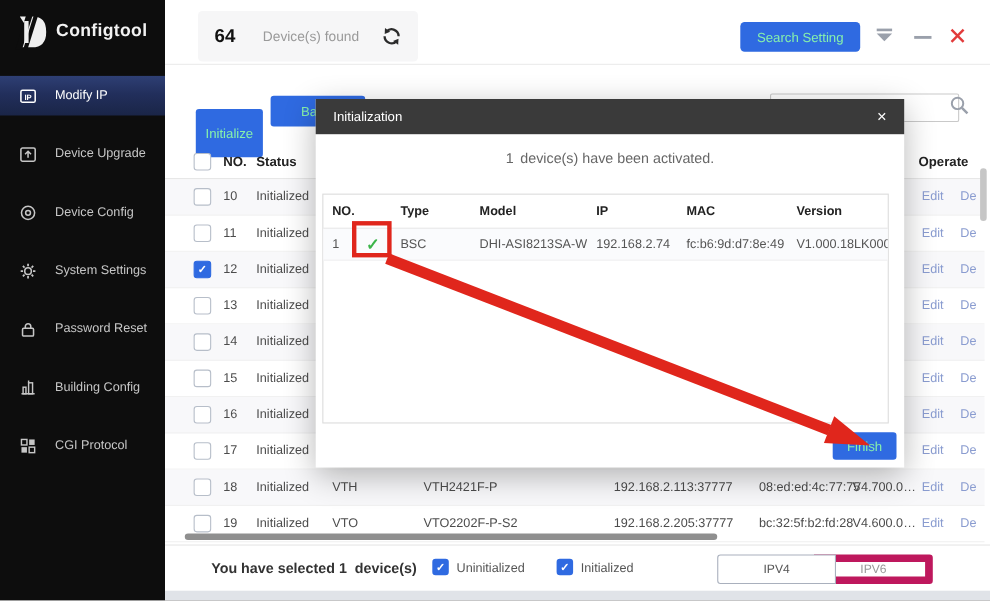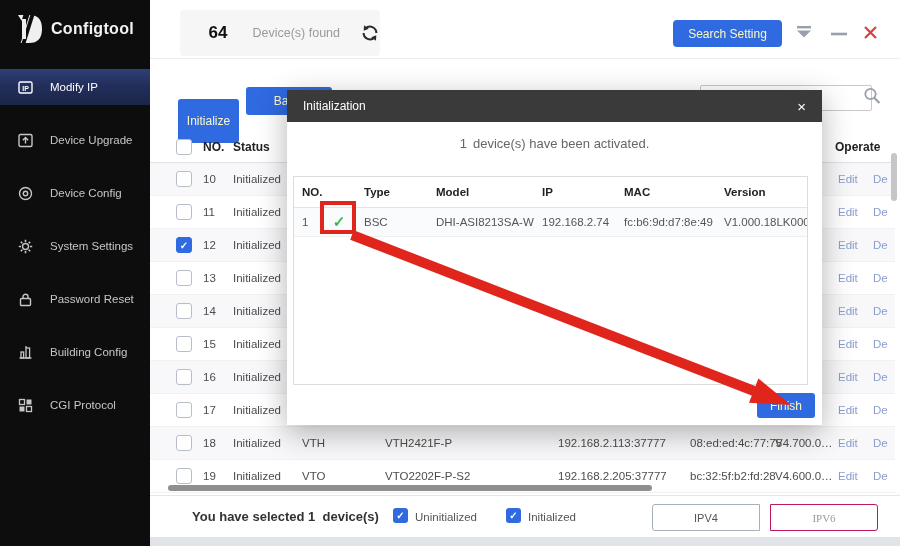--- a/index.html
+++ b/index.html
@@ -13,25 +13,25 @@
   .side-nav{position:absolute;left:0;top:69px;right:0;}
   .side-item{height:36px;margin-bottom:17px;display:flex;align-items:center;padding-left:18px;
              color:#c6c6c6;font-size:11.5px;cursor:pointer;text-align:center;}
   .side-item.active{background:linear-gradient(180deg,#2e3f74 0%,#222f5c 45%,#1a2547 100%);color:#fff;}
   .s-icon{width:15px;height:15px;margin-right:17px;display:inline-flex;}
   .s-icon svg{width:15px;height:15px;}
   
   .topbar{position:absolute;left:150px;top:0;width:750px;height:58px;background:#fff;
           border-bottom:1px solid #ececec;z-index:2;}
   .chip{position:absolute;left:30px;top:10px;width:200px;height:46px;background:#f6f6f7;
-        border-radius:4px;display:flex;align-items:center;justify-content:flex-end;}
+        border-radius:4px;display:flex;align-items:center;}
   .chip-count{font-size:17px;font-weight:bold;color:#111;margin-left:15px;}
   .chip-label{font-size:12.5px;color:#9a9a9a;margin-left:25px;}
   .refresh{margin-left:20px;display:inline-flex;cursor:pointer;}
-  .btn-blue{background:#2f6ae1;color:#fef9c3;border:none;border-radius:4px;font-size:12px;
+  .btn-blue{background:#2f6ae1;color:#86efac;border:none;border-radius:4px;font-size:12px;
             font-family:"Liberation Sans",sans-serif;cursor:pointer;}
   .search-setting{position:absolute;left:523px;top:20px;width:109px;height:27px;}
   .win-ic{position:absolute;cursor:pointer;display:inline-flex;}
   
   .content{position:absolute;left:150px;top:59px;width:750px;height:487px;background:#fff;z-index:1;}
   .btn-init{position:absolute;left:28px;top:40px;width:61px;height:44px;border-radius:3px;}
   .btn-batch{position:absolute;left:96px;top:28px;width:86px;height:28px;border-radius:3px;white-space:nowrap;overflow:hidden;}
   .search-box{position:absolute;left:550px;top:26px;width:158px;height:24px;border:1px solid #c9c9c9;
               border-radius:2px;font-size:12px;padding:0 6px;color:#333;font-family:"Liberation Sans",sans-serif;}
   .mag{position:absolute;left:712px;top:27px;cursor:pointer;}
@@ -57,21 +57,21 @@
   
   .footer{position:absolute;left:0;top:436px;width:750px;height:41px;background:#fff;border-top:1px solid #e6e6e6;}
   .sel-text{position:absolute;left:42px;top:13px;font-size:13px;font-weight:bold;color:#333;white-space:pre;}
   .fcb{position:absolute;top:12px;width:15px;height:15px;border-radius:3px;background:#2f6ae1;
        display:inline-flex;align-items:center;justify-content:center;cursor:pointer;}
   .fcb::after{content:"\2713";color:#fff;font-size:10px;font-weight:bold;}
   .fcb-label{position:absolute;top:15px;font-size:11.5px;color:#555;}
   .ip-btn{position:absolute;top:8px;width:108px;height:27px;background:#fff;font-size:11px;
           display:flex;align-items:center;justify-content:center;cursor:pointer;box-sizing:border-box;}
   .ipv4{left:502px;border:1px solid #a9b0bd;color:#555;border-radius:3px 0 0 3px;z-index:2;}
-  .ipv6{left:620px;border:1px solid #be185d;color:#999;border-radius:0 3px 3px 0;font-family:Liberation Serif, serif;}
+  .ipv6{left:590px;border:7px solid #be185d;color:#999;border-radius:0 3px 3px 0;}
   .bottom-strip{position:absolute;left:150px;top:537px;width:750px;height:9px;background:#e0e3e8;z-index:2;}
   
   .modal{position:absolute;left:287px;top:90px;width:535px;height:335px;background:#fff;z-index:10;
          box-shadow:0 8px 28px rgba(0,0,0,.3);}
   .modal-head{height:32px;background:#3a3a3a;color:#fff;display:flex;align-items:center;
               padding:0 16px;font-size:12px;}
   .modal-close{margin-left:auto;color:#fff;font-size:15px;cursor:pointer;line-height:1;}
   .modal-msg{margin-top:14px;text-align:center;font-size:13px;color:#666;}
   .modal-msg .cnt{margin-right:6px;}
   .mtable{position:absolute;left:6px;top:86px;width:515px;height:209px;border:1px solid #dcdcdc;

